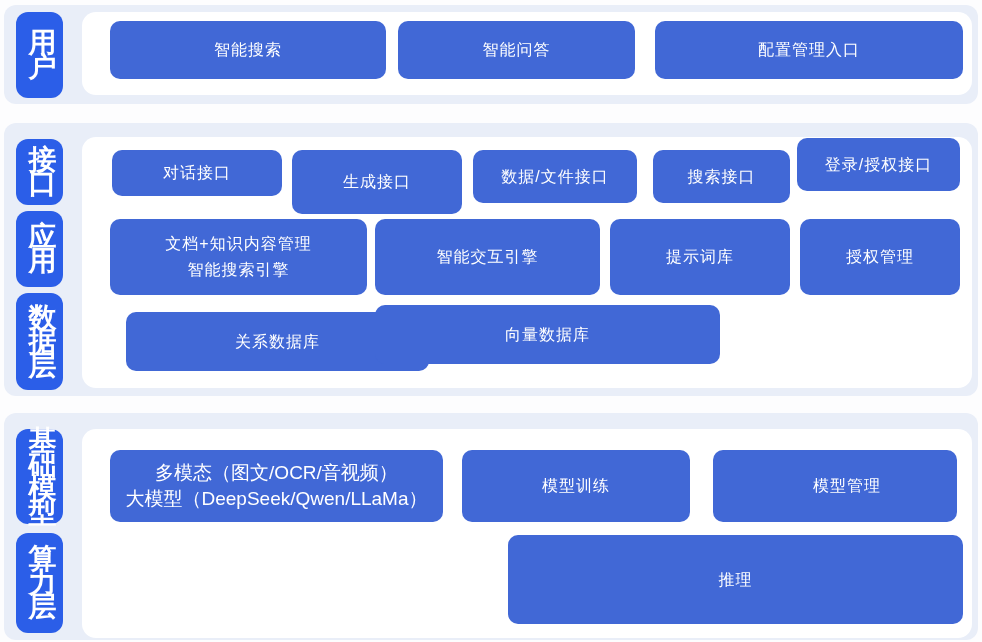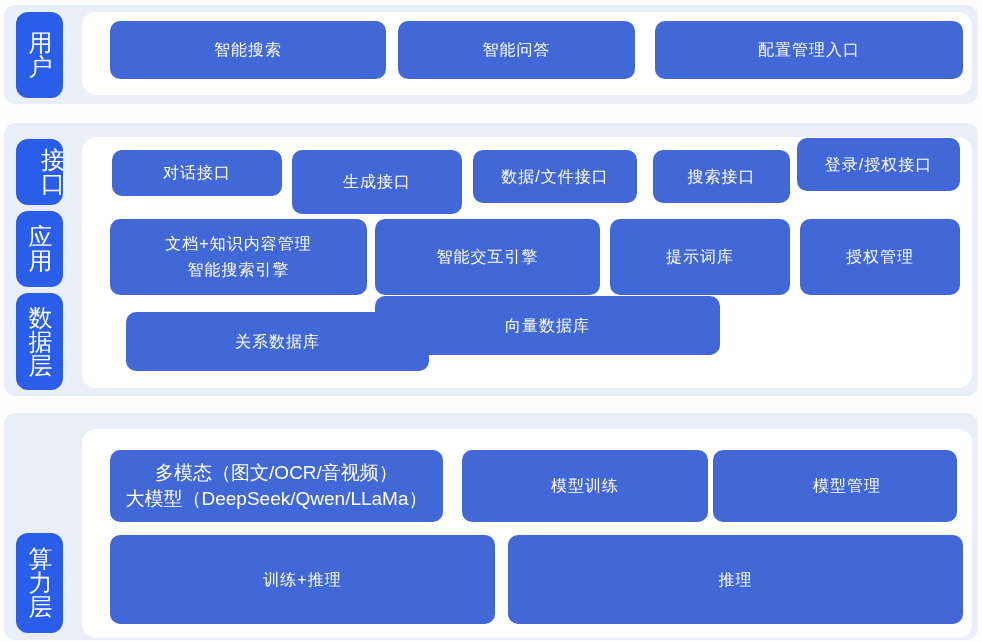--- a/index.html
+++ b/index.html
@@ -30,22 +30,22 @@
     width: 47px;
     background: var(--pill-bg, #2b5ee8);
     border-radius: 12px;
     display: flex;
     align-items: center;
     justify-content: center;
   }
   .pill .vtext {
     width: 22px;
     color: var(--text-color, #ffffff);
-    font-size: 24px;
-    font-weight: normal;
+    font-size: 28px;
+    font-weight: bold;
     line-height: 24px;
     text-align: center;
     word-break: break-all;
   }
   .node {
     position: absolute;
     background: var(--button-bg, #4168d6);
     border-radius: 10px;
     display: flex;
     align-items: center;
@@ -67,21 +67,21 @@
   <div class="pill" style="top:12px;height:86px;">
     <div class="vtext">用户</div>
   </div>
   <div class="panel" style="left:82px;top:12px;width:890px;height:83px;">
     <div class="node" style="left:28px;top:9px;width:276px;height:58px;">智能搜索</div>
     <div class="node" style="left:316px;top:9px;width:237px;height:58px;">智能问答</div>
     <div class="node" style="left:573px;top:9px;width:308px;height:58px;">配置管理入口</div>
   </div>
 
   <div class="band" style="top:123px;height:273px;"></div>
-  <div class="pill" style="top:139px;height:66px;justify-content:flex-end;">
+  <div class="pill" style="top:139px;height:66px;">
     <div class="vtext">接口</div>
   </div>
   <div class="pill" style="top:211px;height:76px;">
     <div class="vtext">应用</div>
   </div>
   <div class="pill" style="top:293px;height:97px;">
     <div class="vtext">数据层</div>
   </div>
   <div class="panel" style="left:82px;top:137px;width:890px;height:251px;">
 
@@ -91,31 +91,33 @@
     <div class="node" style="left:571px;top:13px;width:137px;height:53px;">搜索接口</div>
     <div class="node" style="left:715px;top:1px;width:163px;height:53px;">登录/授权接口</div>
 
     <div class="node" style="left:293px;top:82px;width:225px;height:76px;">智能交互引擎</div>
     <div class="node" style="left:28px;top:82px;width:257px;height:76px;">文档+知识内容管理
 智能搜索引擎</div>
     <div class="node" style="left:528px;top:82px;width:180px;height:76px;">提示词库</div>
     <div class="node" style="left:718px;top:82px;width:160px;height:76px;">授权管理</div>
 
     <div class="node" style="left:44px;top:175px;width:303px;height:59px;">关系数据库</div>
-    <div class="node" style="left:293px;top:159px;width:345px;height:59px;">向量数据库</div>
+    <div class="node" style="left:293px;top:168px;width:345px;height:59px;">向量数据库</div>
   </div>
 
   <div class="band" style="top:413px;height:227px;"></div>
+  <div class="pill" style="top:429px;height:95px;">
+    <div class="vtext">基础模型</div>
+  </div>
   <div class="pill" style="top:533px;height:100px;">
     <div class="vtext">算力层</div>
   </div>
   <div class="panel" style="left:82px;top:423px;width:890px;height:209px;margin-top:6px;">
 
     <div class="node" style="left:28px;top:21px;width:333px;height:72px;font-size:19px;letter-spacing:0;">多模态（图文/OCR/音视频）
 大模型（DeepSeek/Qwen/LLaMa）</div>
-    <div class="node" style="left:380px;top:21px;width:246px;height:72px;">模型训练</div>
+    <div class="node" style="left:380px;top:21px;width:228px;height:72px;">模型训练</div>
     <div class="node" style="left:631px;top:21px;width:244px;height:72px;padding-left:24px;">模型管理</div>
 
-    <div class="node" style="left:28px;top:106px;width:385px;height:89px;">训练+推理</div>
     <div class="node" style="left:426px;top:106px;width:455px;height:89px;">推理</div>
   </div>
 
 </div>
 
 </body></html>

